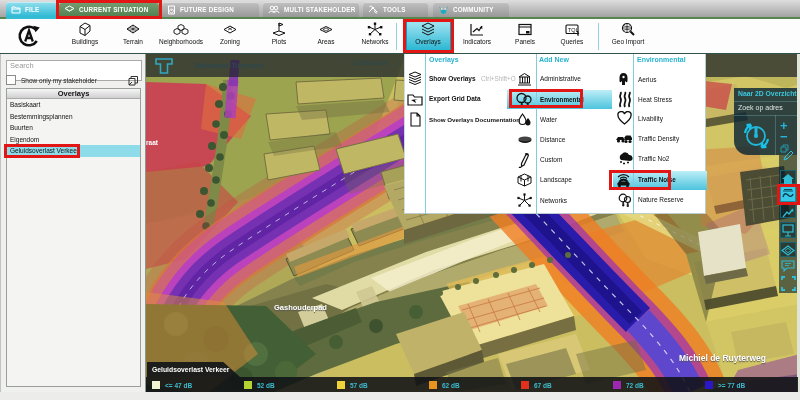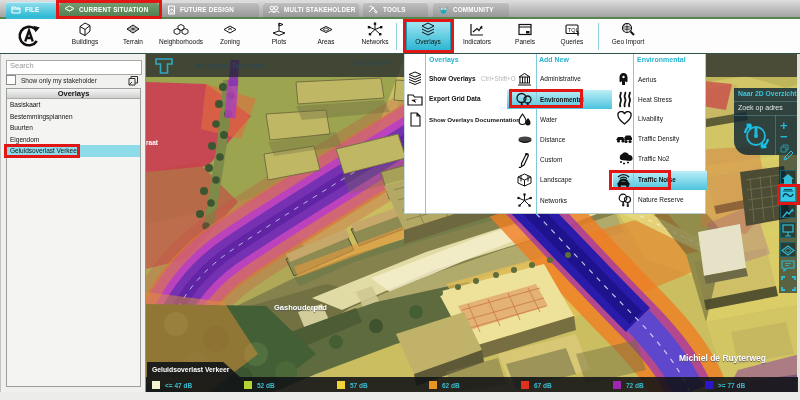--- a/index.html
+++ b/index.html
@@ -11,21 +11,21 @@
 #tabline{position:absolute;left:0;top:17px;width:800px;height:2px;background:#57854e}
 .tab{position:absolute;top:2px;height:15px;border-radius:3px 3px 0 0;color:#fff;font-size:6.3px;font-weight:bold;display:flex;align-items:center;background:linear-gradient(#c2c2c2,#989898);box-shadow:inset 0 1px 0 rgba(255,255,255,.45);letter-spacing:.2px;white-space:nowrap}
 .tab svg{margin:0 4px 0 5px;flex:0 0 auto}
 
 #ribbon{position:absolute;left:0;top:19px;width:800px;height:35px;background:#fdfdfd;border-bottom:1px solid #33524a}
 .ritem{position:absolute;top:22px;width:52px;text-align:center;color:#111;font-size:6.5px}
 .ritem svg{display:block;margin:0 auto 1px auto}
 .rsep{position:absolute;top:23px;width:1px;height:27px;background:#8fd2de}
 
 #lpanel{position:absolute;left:0;top:54px;width:146px;height:338px;background:#f0f0ee;border-right:1px solid #8e958e;border-left:1px solid #c0c4c0}
-#search{position:absolute;left:5px;top:6px;width:136px;height:15px;background:#fff;border:1px solid #a8a8a8;color:#9a9a9a;font-size:7.5px;line-height:9px;padding-left:3px}
+#search{position:absolute;left:5px;top:6px;width:136px;height:21px;background:#fff;border:1px solid #a8a8a8;color:#9a9a9a;font-size:7.5px;line-height:9px;padding-left:3px}
 #chkrow{position:absolute;left:5px;top:21px;width:136px;height:12px;font-size:6.5px;color:#222}
 #chk{position:absolute;left:0;top:0;width:10px;height:10px;background:#fff;border:1px solid #8a8a8a}
 #listbox{position:absolute;left:5px;top:34px;width:135px;height:299px;background:#f4f4f2;border:1px solid #9a9f9a}
 #listhead{height:10px;background:linear-gradient(#f6f6f6,#cfcfcf);border-bottom:1px solid #aaa;text-align:center;font-size:7.5px;font-weight:bold;color:#111;line-height:10px}
 .litem{height:11.6px;font-size:6.5px;color:#111;line-height:11.6px;padding-left:3px;white-space:nowrap}
 .litem.sel{background:#8edbea}
 
 #menu{position:absolute;left:404px;top:54px;width:302px;height:160px;background:#fff;border-left:1px solid #cdd;border-right:1px solid #bcc;border-bottom:1px solid #bcc;font-size:7px;color:#111}
 .mhead{position:absolute;top:2px;font-size:7px;font-weight:bold;color:#27b3cd}
 .msep{position:absolute;top:0;width:1px;height:160px;background:#7fcddb}

